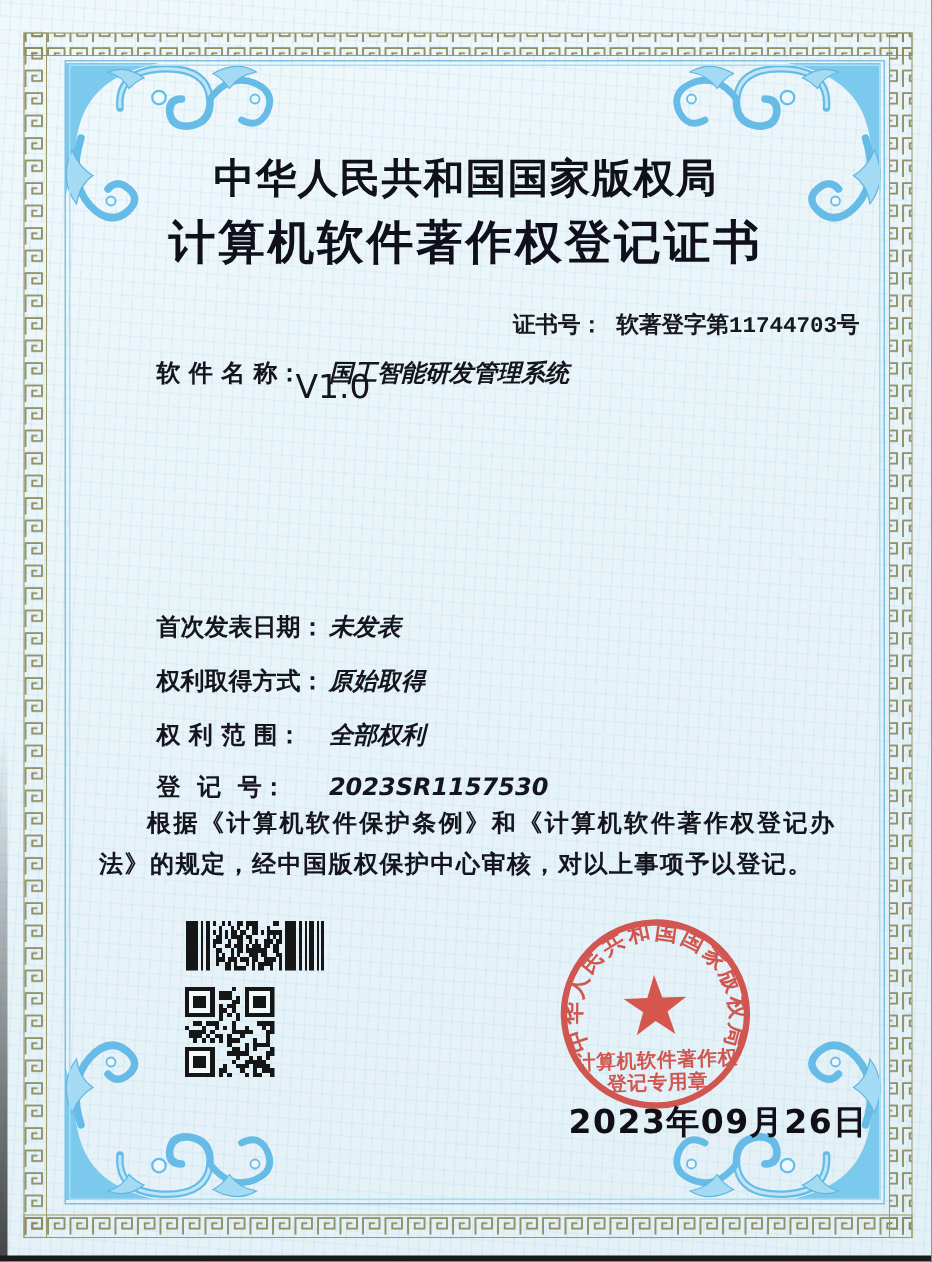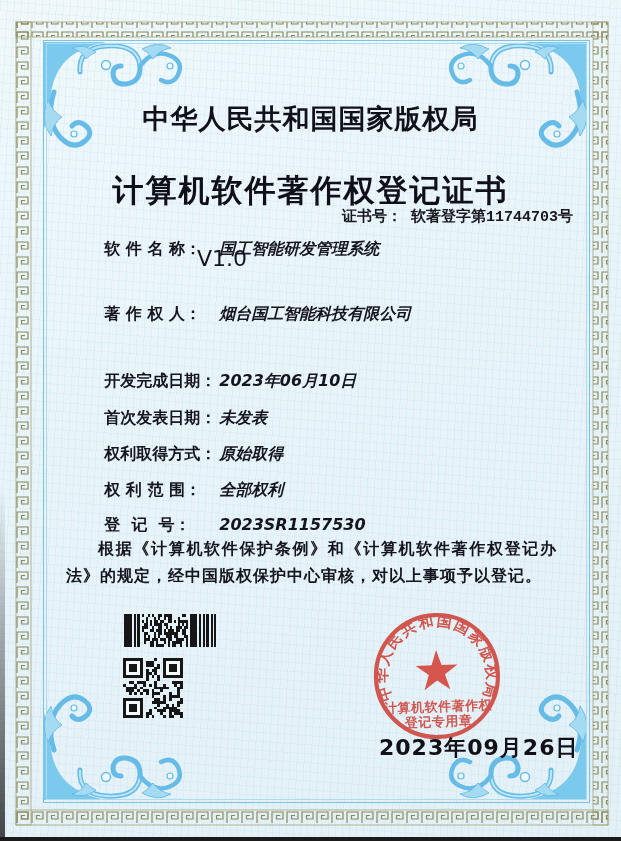--- a/index.html
+++ b/index.html
@@ -19,21 +19,21 @@
   }
   .inner-frame::after{content:"";position:absolute;inset:2px;border:1px solid #abdcf1;}
   .authority{
     position:absolute;left:0;right:0;top:101px;text-align:center;
     font-family:"Liberation Serif","DejaVu Serif",serif;
     font-size:27px;font-weight:700;letter-spacing:1px;color:#111119;
   }
   .cert-title{
     position:absolute;left:0;right:0;top:141px;text-align:center;
     font-family:Liberation Serif, serif;
-    font-size:31px;font-weight:700;letter-spacing:2px;color:#10101a;margin-top:29px;
+    font-size:31px;font-weight:700;letter-spacing:2px;color:#10101a;
   }
   .cert-no{
     position:absolute;top:190px;right:48px;
     font-family:Liberation Mono, monospace;
     font-size:15px;font-weight:600;color:#18181f;white-space:pre;
   }
   .cert-no .num{margin-left:9px;}
   .row{position:absolute;left:82px;font-size:16px;font-weight:700;white-space:pre;}
   .flabel{display:inline-block;min-width:115px;white-space:pre;}
   .fvalue{white-space:pre;font-style:italic;}
@@ -99,26 +99,20 @@
 
   <div class="cert-no">
     <span>证书号：</span><span class="num">软著登字第11744703号</span>
   </div>
 
   <div class="row r0">
     <span class="flabel">软 件 名 称：</span><span class="fvalue">国工智能研发管理系统</span>
   </div>
   <div class="v2">V1.0</div>
 
-  <div class="row r1">
-    <span class="flabel">著 作 权 人：</span><span class="fvalue">烟台国工智能科技有限公司</span>
-  </div>
-  <div class="row r2">
-    <span class="flabel">开发完成日期：</span><span class="fvalue">2023年06月10日</span>
-  </div>
   <div class="row r3">
     <span class="flabel">首次发表日期：</span><span class="fvalue">未发表</span>
   </div>
   <div class="row r5">
     <span class="flabel">权 利 范 围：</span><span class="fvalue">全部权利</span>
   </div>
   <div class="row r4">
     <span class="flabel">权利取得方式：</span><span class="fvalue">原始取得</span>
   </div>
   <div class="row r6">

